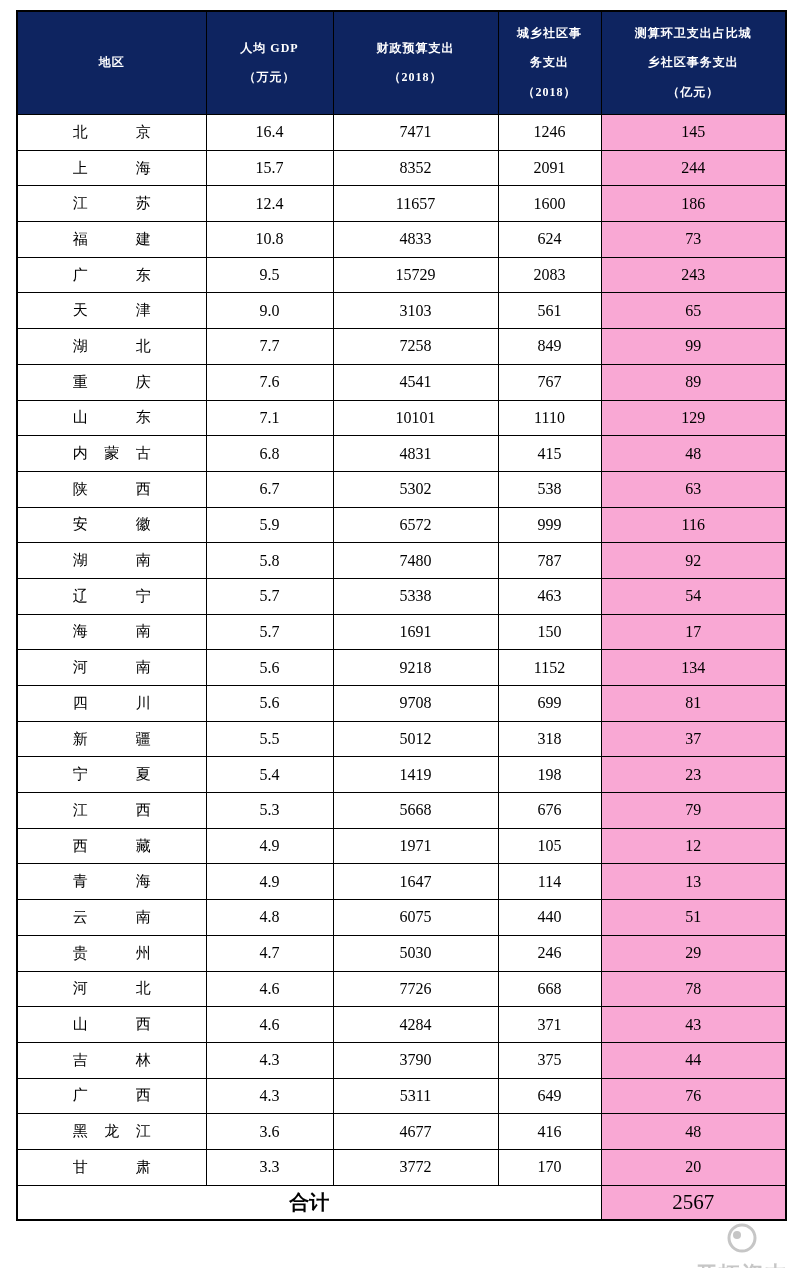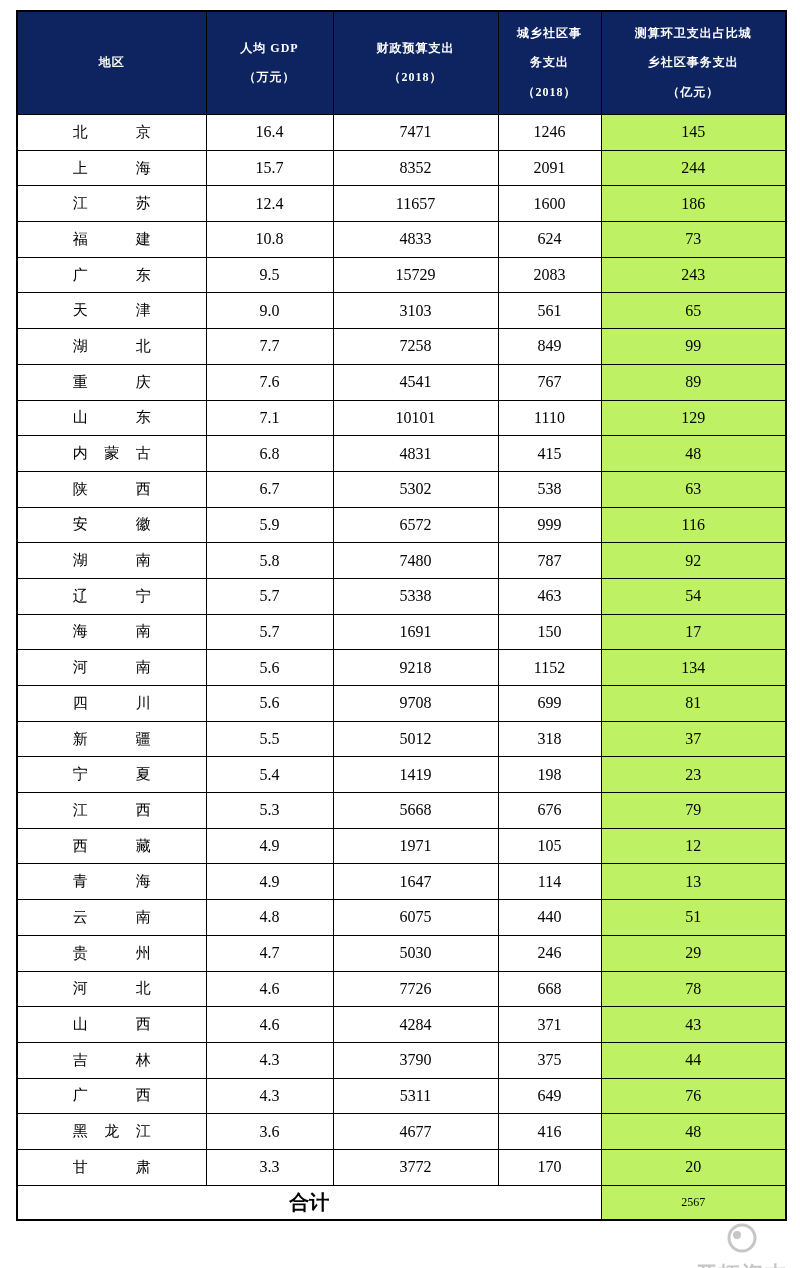--- a/index.html
+++ b/index.html
@@ -52,29 +52,29 @@
   tbody td.region-col {
     font-size: 15px;
   }
   tbody td.region-col .region-name {
     display: inline-block;
     width: 78px;
     text-align: justify;
     text-align-last: justify;
   }
   td.hl {
-    background: #bef264;
+    background: #f9a8d4;
   }
   tfoot td {
     height: 33px;
     font-size: 20px;
     font-weight: bold;
   }
   tfoot td.total-value {
-    font-size: 12px;
+    font-size: 21px;
     font-weight: normal;
   }
   .watermark {
     position: absolute;
     right: 12px;
     top: 1222px;
     display: flex;
     align-items: center;
     gap: 6px;
     color: #c6c6c6;

